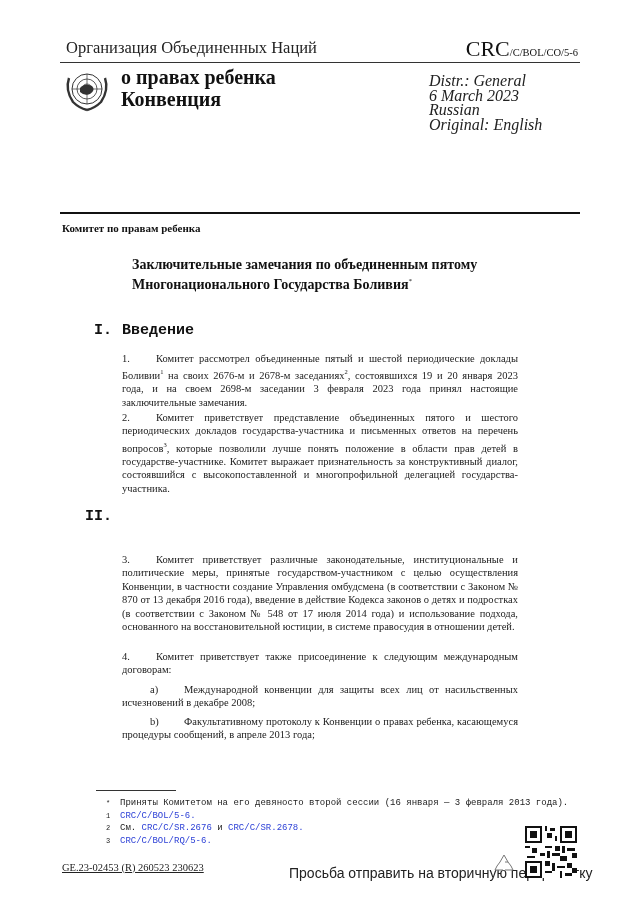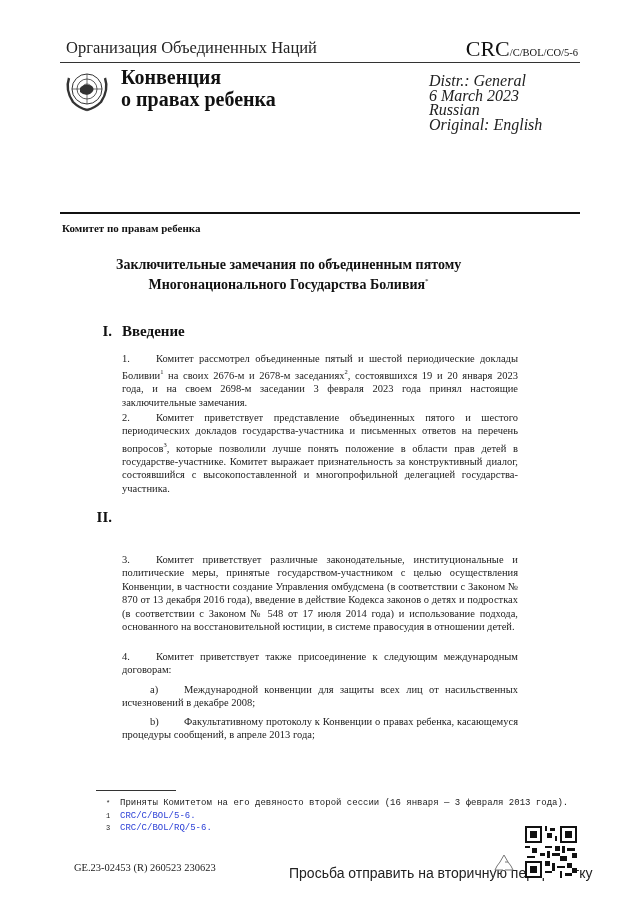--- a/index.html
+++ b/index.html
@@ -7,35 +7,35 @@
     .abs { position: absolute; }
     .org-name { left: 66px; top: 38px; font-size: 16.5px; color: #222; }
     .symbol { right: 62px; top: 36px; font-size: 22px; color: #111; white-space: nowrap; }
     .symbol small { font-size: 10.5px; }
     .rule-top { left: 60px; top: 62px; width: 520px; height: 1px; background: #333; }
     .emblem { left: 60px; top: 66px; width: 54px; height: 50px; }
     .body-title { left: 121px; top: 66px; font-size: 20px; font-weight: bold; line-height: 22px; }
     .distr { left: 429px; top: 74px; font-size: 16px; line-height: 14.5px; color: #222; font-style: italic; }
     .rule-mid { left: 60px; top: 212px; width: 520px; height: 2px; background: #111; }
     .committee { left: 62px; top: 222px; font-size: 11px; font-weight: bold; text-align: center; }
-    .doc-title { left: 116px; top: 256px; font-size: 14px; font-weight: bold; line-height: 17px; text-align: center; }
+    .doc-title { left: 132px; top: 256px; font-size: 14px; font-weight: bold; line-height: 17px; }
     .doc-title sup { font-size: 7px; font-weight: normal; }
-    .h1 { font-size: 15px; font-weight: bold; line-height: 18px; }
+    .h1 { font-size: 15px; font-weight: bold; line-height: 18px; font-family: Liberation Mono, monospace; }
     .h1 .num { position: absolute; left: 0; width: 30px; text-align: right; }
     .h1 .txt { position: absolute; left: 40px; width: 340px; }
     .para { left: 122px; width: 396px; font-size: 10.5px; line-height: 13.4px; text-align: justify; color: #222; }
     .para .pn { display: inline-block; width: 34px; }
     .para sup { font-size: 6.5px; }
     .sub { left: 122px; width: 396px; font-size: 10.5px; line-height: 13.4px; text-align: justify; color: #222; text-indent: 28px; }
     .sub .pn { display: inline-block; width: 34px; text-indent: 0; }
     .fn-rule { left: 96px; top: 790px; width: 80px; height: 1px; background: #333; }
     .footnotes { left: 106px; top: 797px; font-size: 9px; line-height: 12.6px; color: #222; font-family: Liberation Mono, monospace; }
     .footnotes .mk { display: inline-block; width: 14px; text-align: left; font-size: 7px; vertical-align: top; }
     .link { color: #2b3fd6; margin-top: 8px; }
-    .job { left: 74px; top: 862px; font-size: 10.5px; color: #222; }
+    .job { left: 62px; top: 862px; font-size: 10.5px; color: #222; text-decoration: underline; }
     .recycle-text { left: 289px; top: 865px; font-size: 14px; color: #222; font-family: "Liberation Sans", sans-serif; }
     .recycle-icon { left: 492px; top: 852px; width: 24px; height: 24px; }
     .qr { left: 525px; top: 826px; width: 52px; height: 52px; }
   </style>
 </head>
 <body>
 
 <div class="abs org-name">Организация Объединенных Наций</div>
 <div class="abs symbol"><span>CRC</span><small>/C/BOL/CO/5-6</small></div>
 <div class="abs rule-top"></div>
@@ -45,22 +45,22 @@
   <circle cx="27" cy="23" r="10" fill="none" stroke="#333" stroke-width="0.8"></circle>
   <circle cx="27" cy="23" r="5" fill="none" stroke="#333" stroke-width="0.7"></circle>
   <line x1="27" y1="8" x2="27" y2="38" stroke="#333" stroke-width="0.7"></line>
   <line x1="12" y1="23" x2="42" y2="23" stroke="#333" stroke-width="0.7"></line>
   <path d="M20 22 q5 -6 12 -2 q4 4 -2 8 q-6 2 -10 -2z" fill="#333"></path>
   <path d="M9 12 q-4 12 4 24 q6 6 14 8" fill="none" stroke="#333" stroke-width="2.4"></path>
   <path d="M45 12 q4 12 -4 24 q-6 6 -14 8" fill="none" stroke="#333" stroke-width="2.4"></path>
 </svg>
 
 <div class="abs body-title">
+  <div>о правах ребенка</div>
   <div>Конвенция</div>
-  <div>о правах ребенка</div>
 </div>
 
 <div class="abs distr">
   <div>Distr.: General</div>
   <div>6 March 2023</div>
   <div>Russian</div>
   <div>Original: English</div>
 </div>
 
 <div class="abs rule-mid"></div>
@@ -89,20 +89,21 @@
 <div class="abs para" style="top:650px;"><span class="pn">4.</span><span>Комитет приветствует также присоединение к следующим международным договорам:</span></div>
 
 <div class="abs sub" style="top:683px;"><span class="pn">a)</span><span>Международной конвенции для защиты всех лиц от насильственных исчезновений в декабре 2008;</span></div>
 
 <div class="abs sub" style="top:715px;"><span class="pn">b)</span><span>Факультативному протоколу к Конвенции о правах ребенка, касающемуся процедуры сообщений, в апреле 2013 года;</span></div>
 
 <div class="abs fn-rule"></div>
 <div class="abs footnotes">
   <div><span class="mk">*</span><span>Приняты Комитетом на его девяносто второй сессии (16 января — 3 февраля 2013 года).</span></div>
   <div><span class="mk">1</span><span class="link">CRC/C/BOL/5-6.</span></div>
+  <div><span class="mk">2</span><span>См. </span><span class="link">CRC/C/SR.2676</span><span> и </span><span class="link">CRC/C/SR.2678.</span></div>
   <div><span class="mk">3</span><span class="link">CRC/C/BOL/RQ/5-6.</span></div>
 </div>
 
 <div class="abs job">GE.23-02453  (R)  260523  230623</div>
 <div class="abs recycle-text">Просьба отправить на вторичную переработку</div>
 
 <svg class="abs recycle-icon" viewBox="0 0 24 24">
   <path d="M12 3 l4 7 h-3 M12 3 l-4 7 M5 14 l-2 4 h8 M19 14 l2 4 h-8 M8 10 l-3 4 M16 10 l3 4" fill="none" stroke="#777" stroke-width="1"></path>
 </svg>
 

